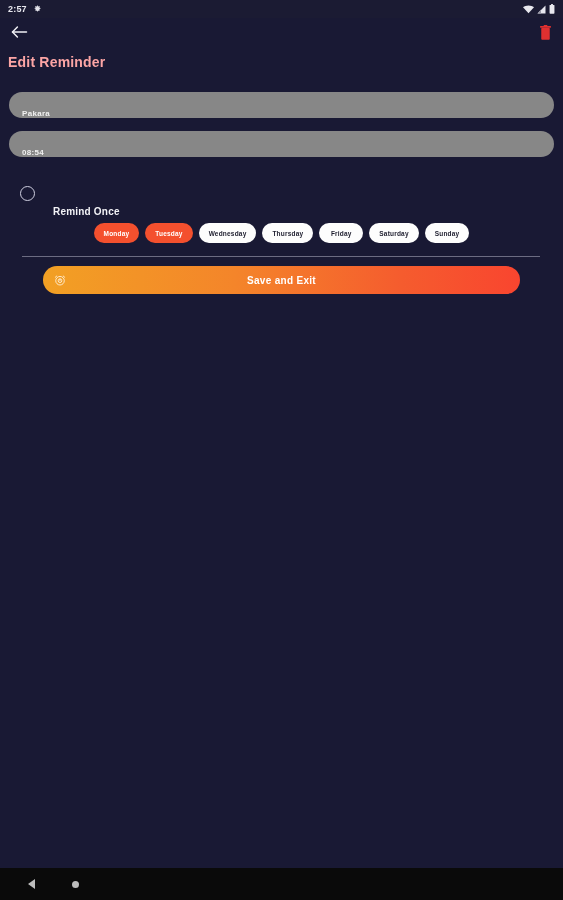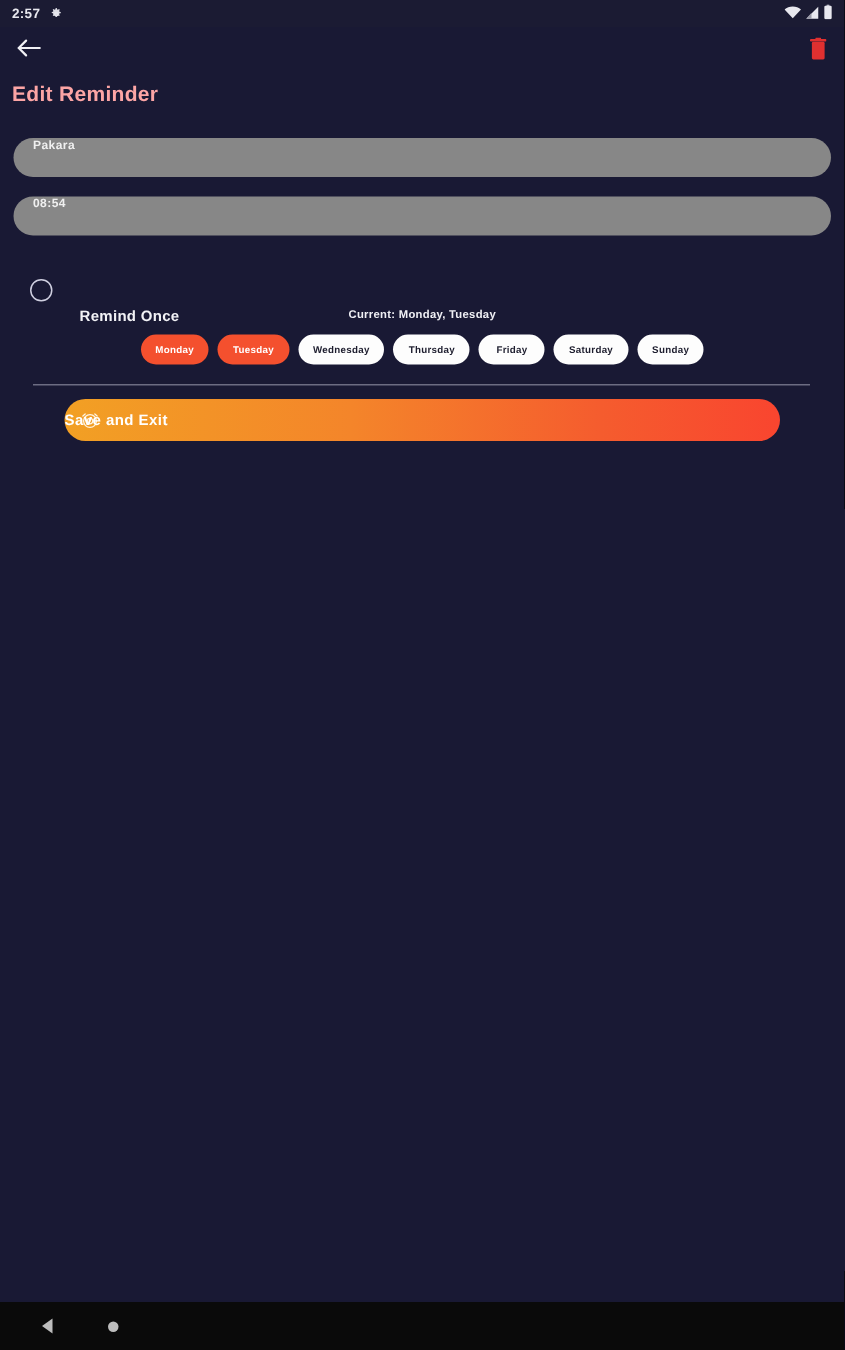--- a/index.html
+++ b/index.html
@@ -97,21 +97,21 @@
   
   .field {
     position: absolute;
     left: 9px;
     width: 545px;
     height: 26px;
     background: #878787;
     border-radius: 13px;
     box-sizing: border-box;
     display: flex;
-    align-items: flex-start;
+    align-items: flex-end;
     padding: 0 13px;
     cursor: text;
   }
   #name-field { top: 92px; }
   #time-field { top: 131px; }
   .field-value {
     color: #f0f0f0;
     font-size: 8px;
     font-weight: bold;
     letter-spacing: 0.3px;
@@ -211,21 +211,21 @@
     margin-left: 9px;
     width: 15px; height: 15px;
     display: flex;
     align-items: center;
     justify-content: center;
     flex: 0 0 auto;
   }
   #save-label {
     position: absolute;
     left: 0; right: 0;
-    text-align: left;
+    text-align: center;
     color: #ffffff;
     font-size: 10px;
     font-weight: bold;
     letter-spacing: 0.3px;
     pointer-events: none;
   }
 
   
   #nav-bar {
     position: absolute;
@@ -320,21 +320,20 @@
 
   <div class="field" id="time-field">
     <span class="field-value" title="Time">08:54</span>
   </div>
 
   <div id="remind-row">
     <span id="remind-radio"></span>
     <span id="remind-label">Remind Once</span>
   </div>
 
-  <div id="current-days">Current: Monday, Tuesday</div>
 
   <div id="day-chips">
     <div class="day-chip selected">Monday</div>
     <div class="day-chip selected">Tuesday</div>
     <div class="day-chip">Wednesday</div>
     <div class="day-chip">Thursday</div>
     <div class="day-chip">Friday</div>
     <div class="day-chip">Saturday</div>
     <div class="day-chip">Sunday</div>
   </div>

